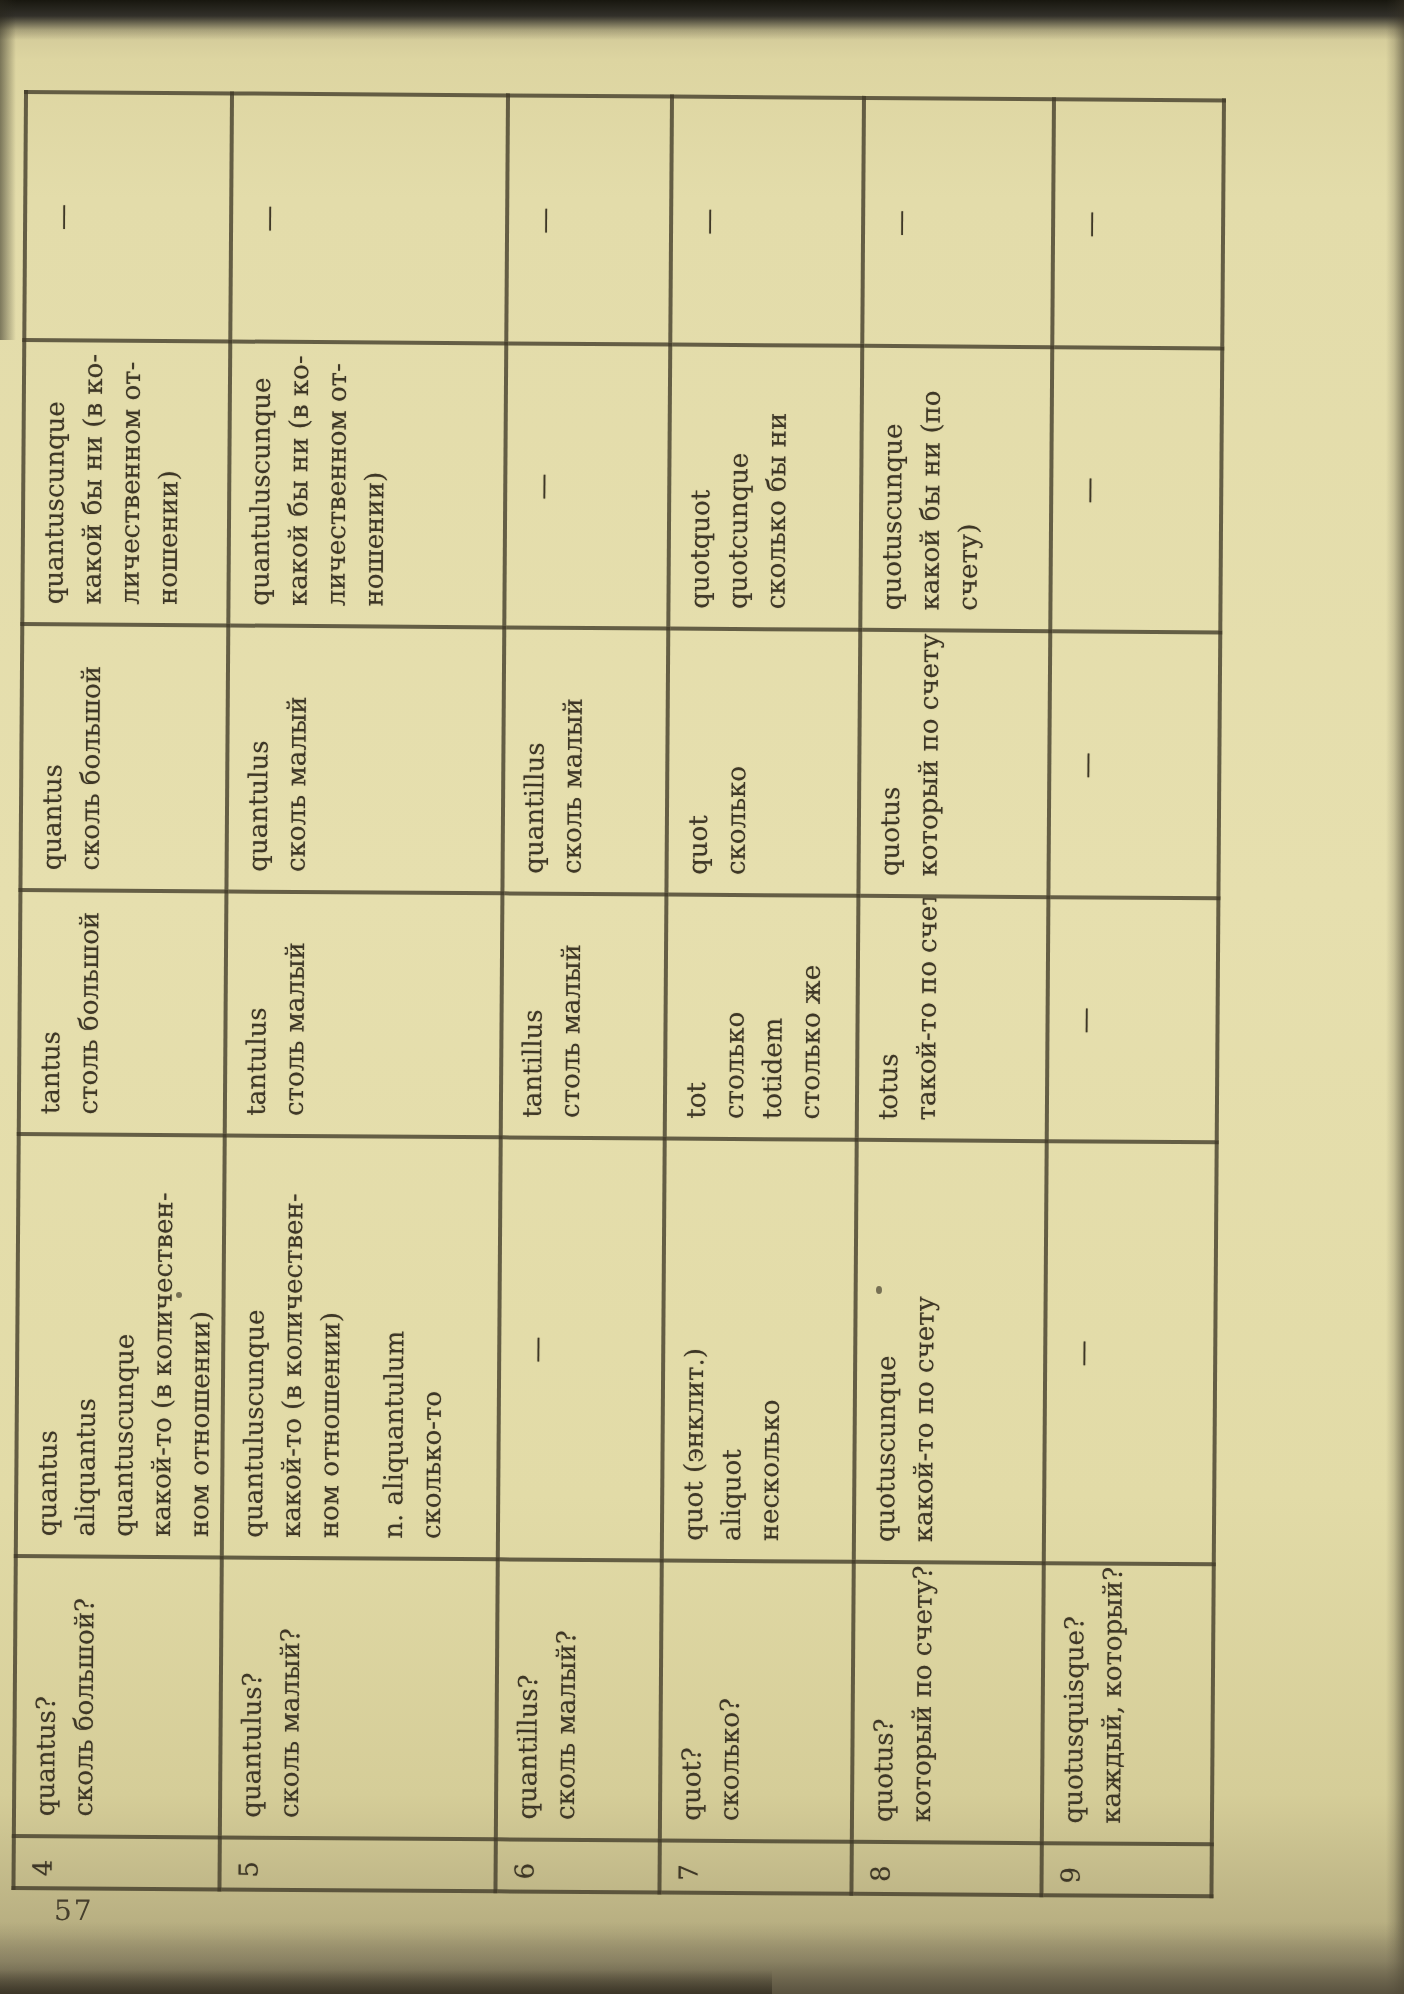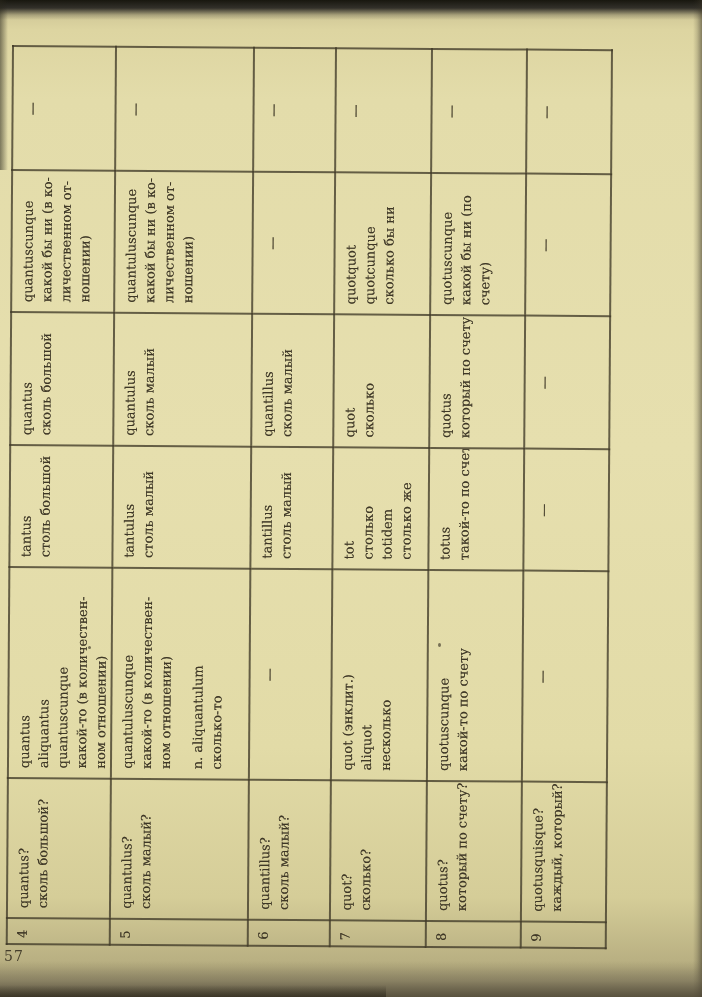--- a/index.html
+++ b/index.html
@@ -36,21 +36,21 @@
     text-shadow:0 0 .5px rgba(62,55,38,.55);
   }
   .col-num{width:26px}.col-interrogative{width:140px}.col-indefinite{width:211px}
   .col-demonstrative{width:122px}.col-relative{width:133px}.col-generalizing{width:142px}
   .col-negative{width:124px}
   td.cell-num{padding:5px 0 0 5px;font-size:13px;}
   td.dash{text-align:center;padding:9px 0 0 0;letter-spacing:1px;}
   .line{white-space:nowrap;}
   .gap{height:13px;}
   #page-number{
-    position:absolute;left:4px;top:948px;font-size:14px;letter-spacing:1px;
+    position:absolute;left:27px;top:948px;font-size:14px;letter-spacing:1px;
     color:#453e2c;font-family:"DejaVu Serif","Liberation Serif",serif;
   }
 </style>
 </head>
 <body>
 
 <div id="scan">
   <div class="edge-top"></div>
   <div class="edge-left"></div>
   <div class="edge-right"></div>

